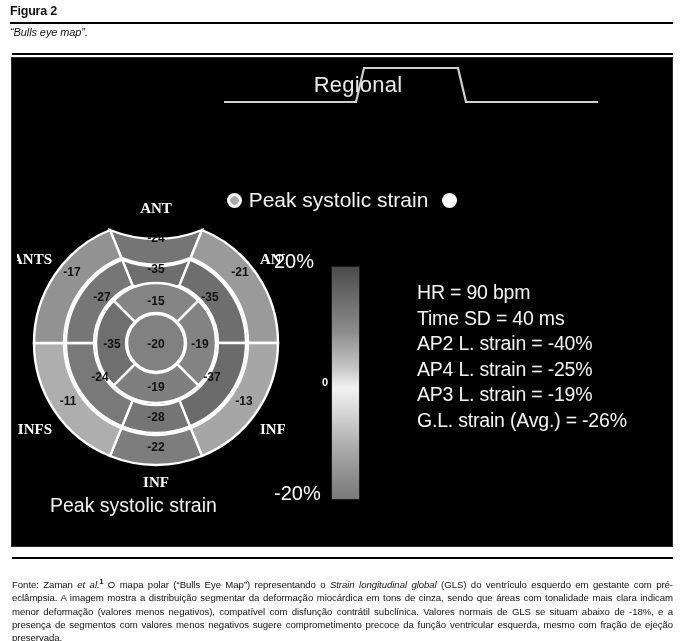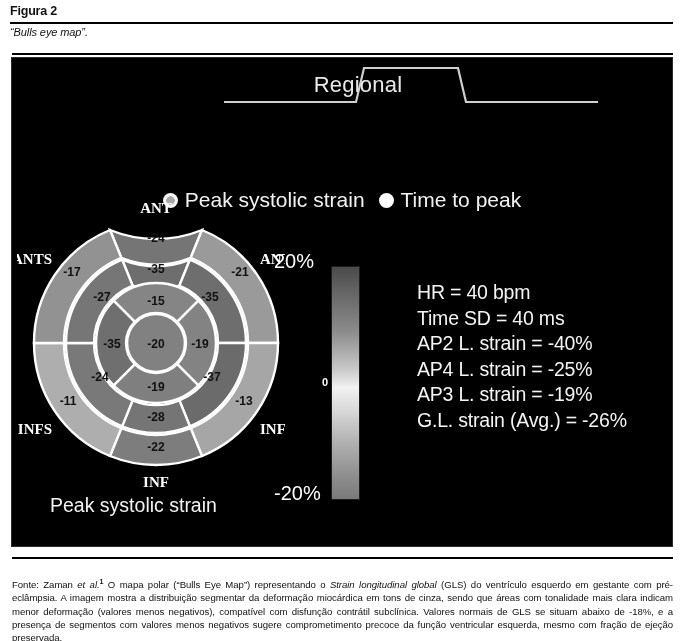--- a/index.html
+++ b/index.html
@@ -129,21 +129,20 @@
       <div class="tab-label">Regional</div>
     </div>
 
     <div class="legend">
       <div class="entry">
         <span class="radio-on"></span>
         <span>Peak systolic strain</span>
       </div>
       <div class="entry">
         <span class="radio-off"></span>
-        <span>Time to peak</span>
       </div>
     </div>
 
     <div class="bullseye">
       <svg width="268" height="290" viewBox="0 0 268 290">
         <defs>
           
         </defs>
         <g transform="translate(139,145)">
 
@@ -205,21 +204,21 @@
     </div>
 
     <div class="colorbar-wrap">
       <div class="cb-top">20%</div>
       <div class="cb-zero">0</div>
       <div class="cb-bot">-20%</div>
       <div class="cb-bar"></div>
     </div>
 
     <div class="info">
-      <div>HR = 40 bpm</div>
+      <div>HR = 90 bpm</div>
       <div>Time SD = 40 ms</div>
       <div>AP2 L. strain = -40%</div>
       <div>AP4 L. strain = -25%</div>
       <div>AP3 L. strain = -19%</div>
       <div>G.L. strain (Avg.) = -26%</div>
     </div>
 
     <div class="panel-caption">Peak systolic strain</div>
   </div>
 

